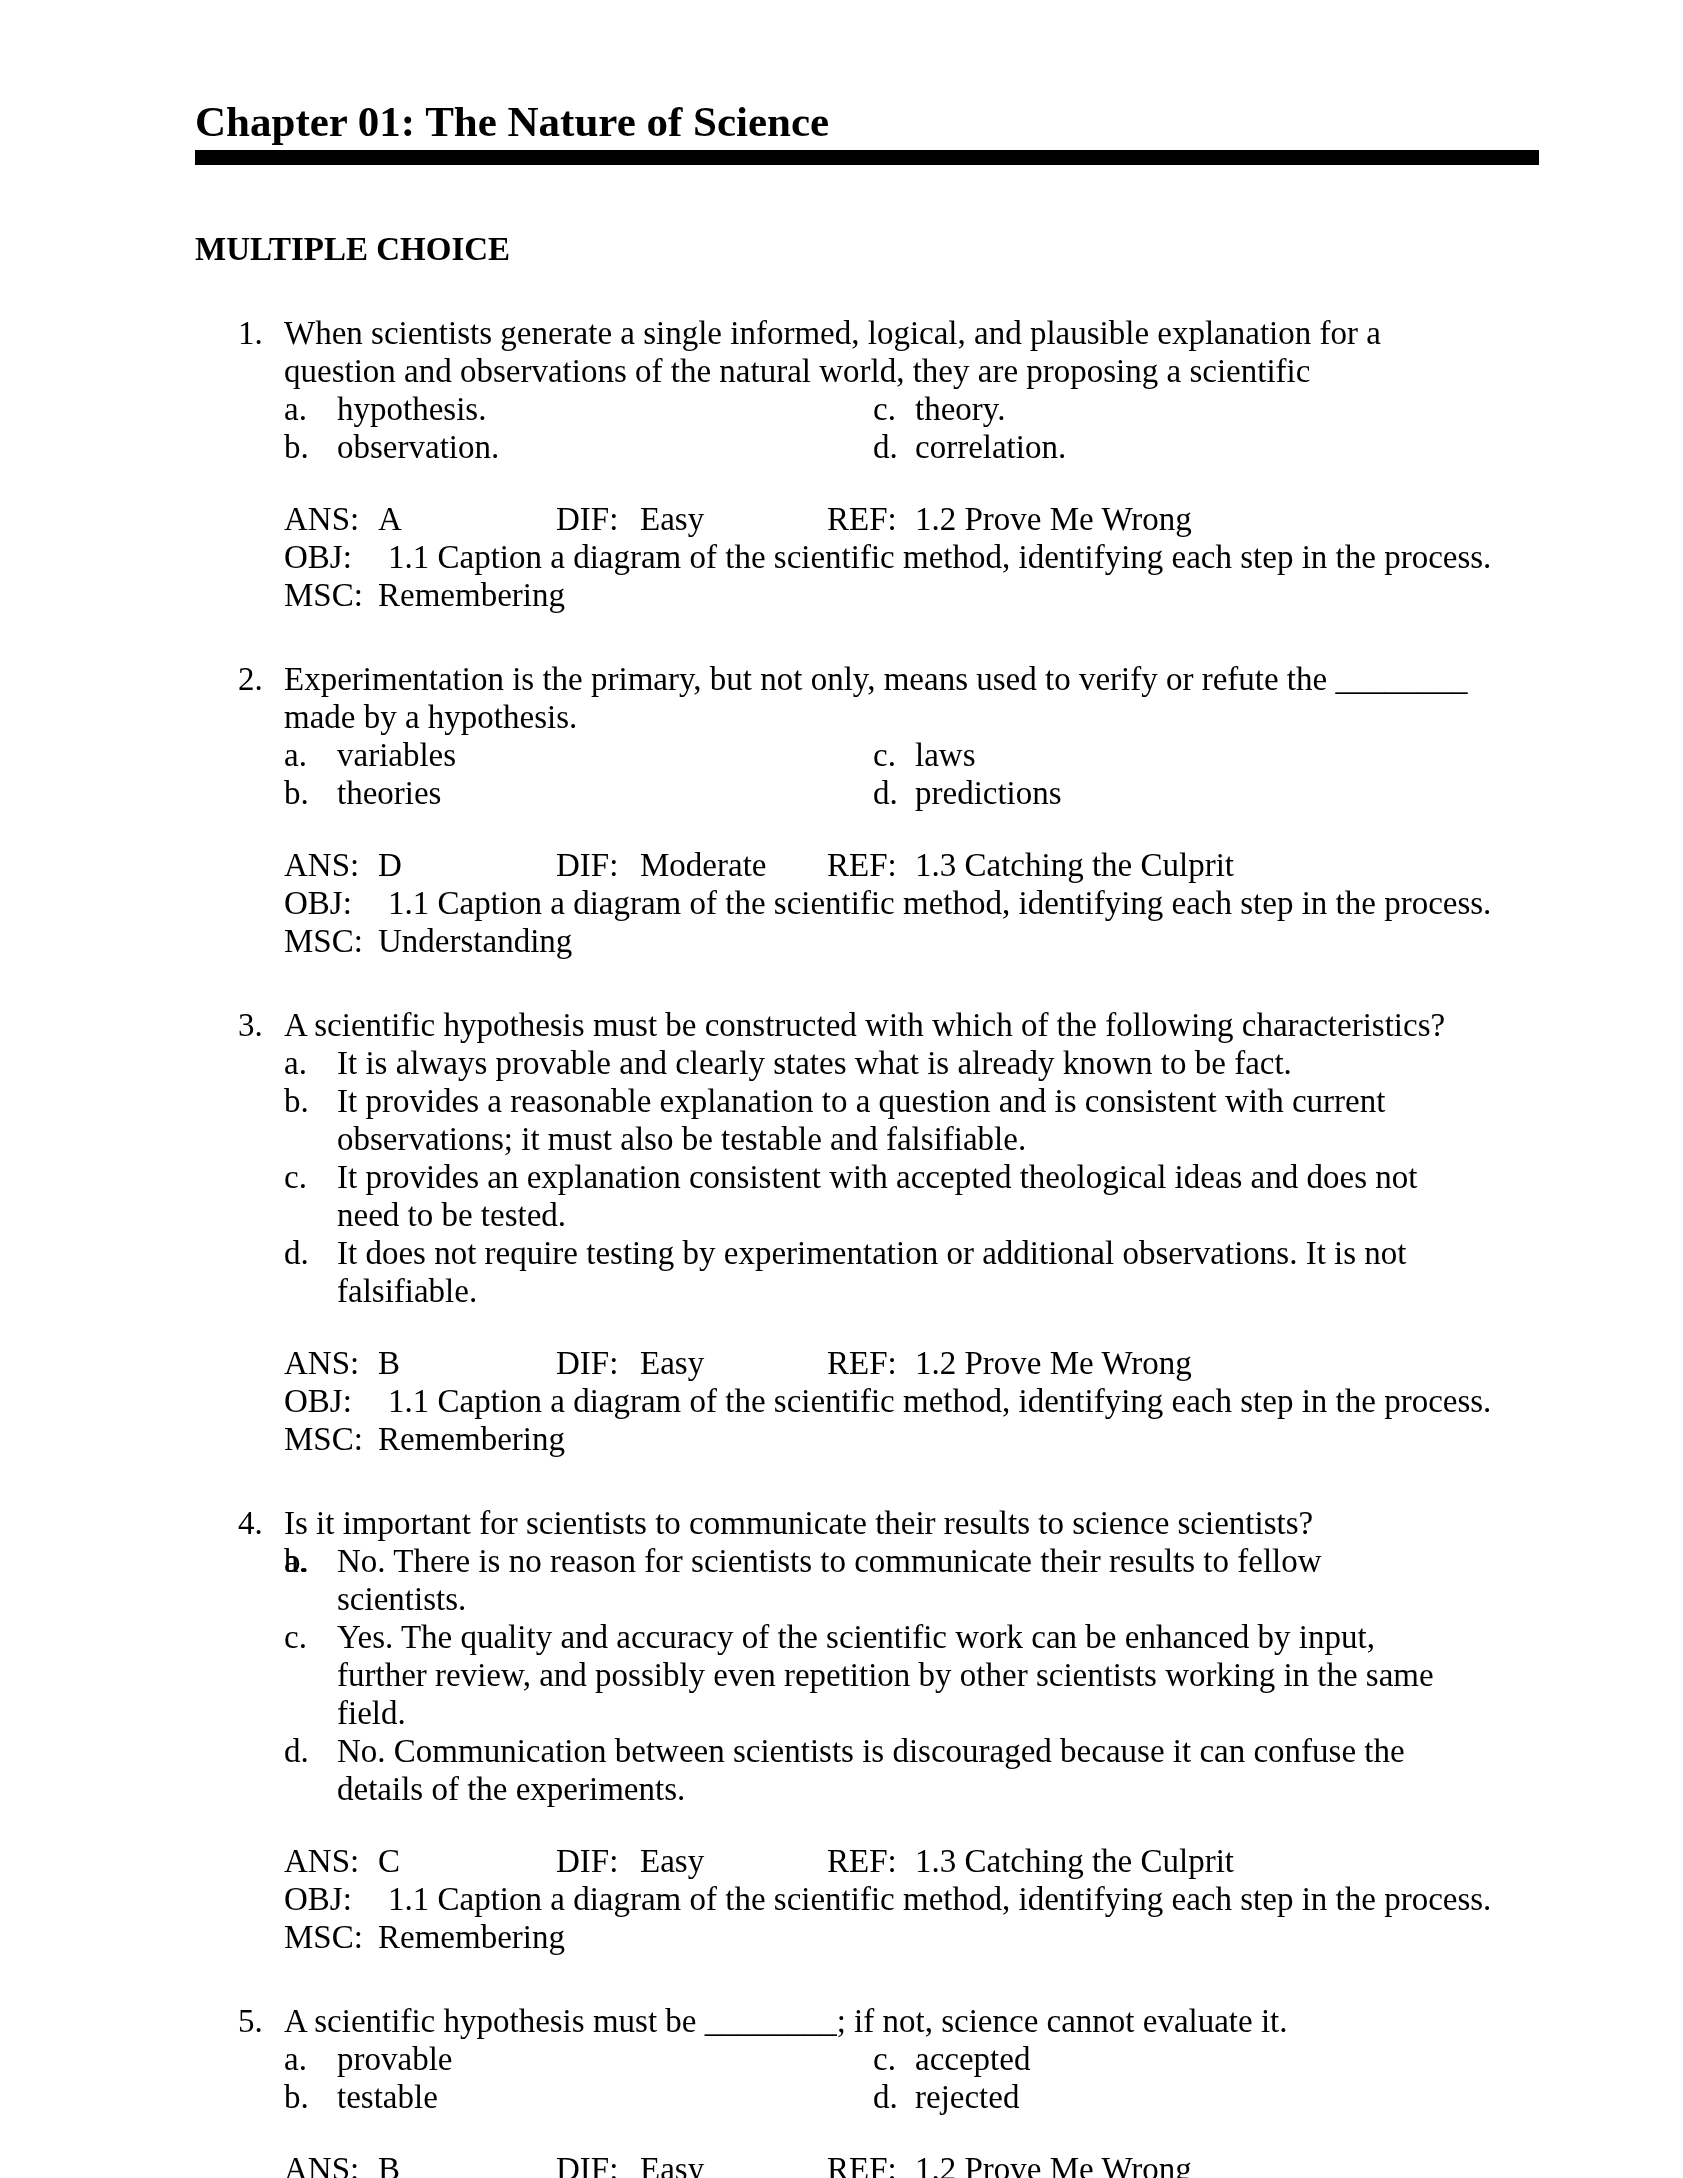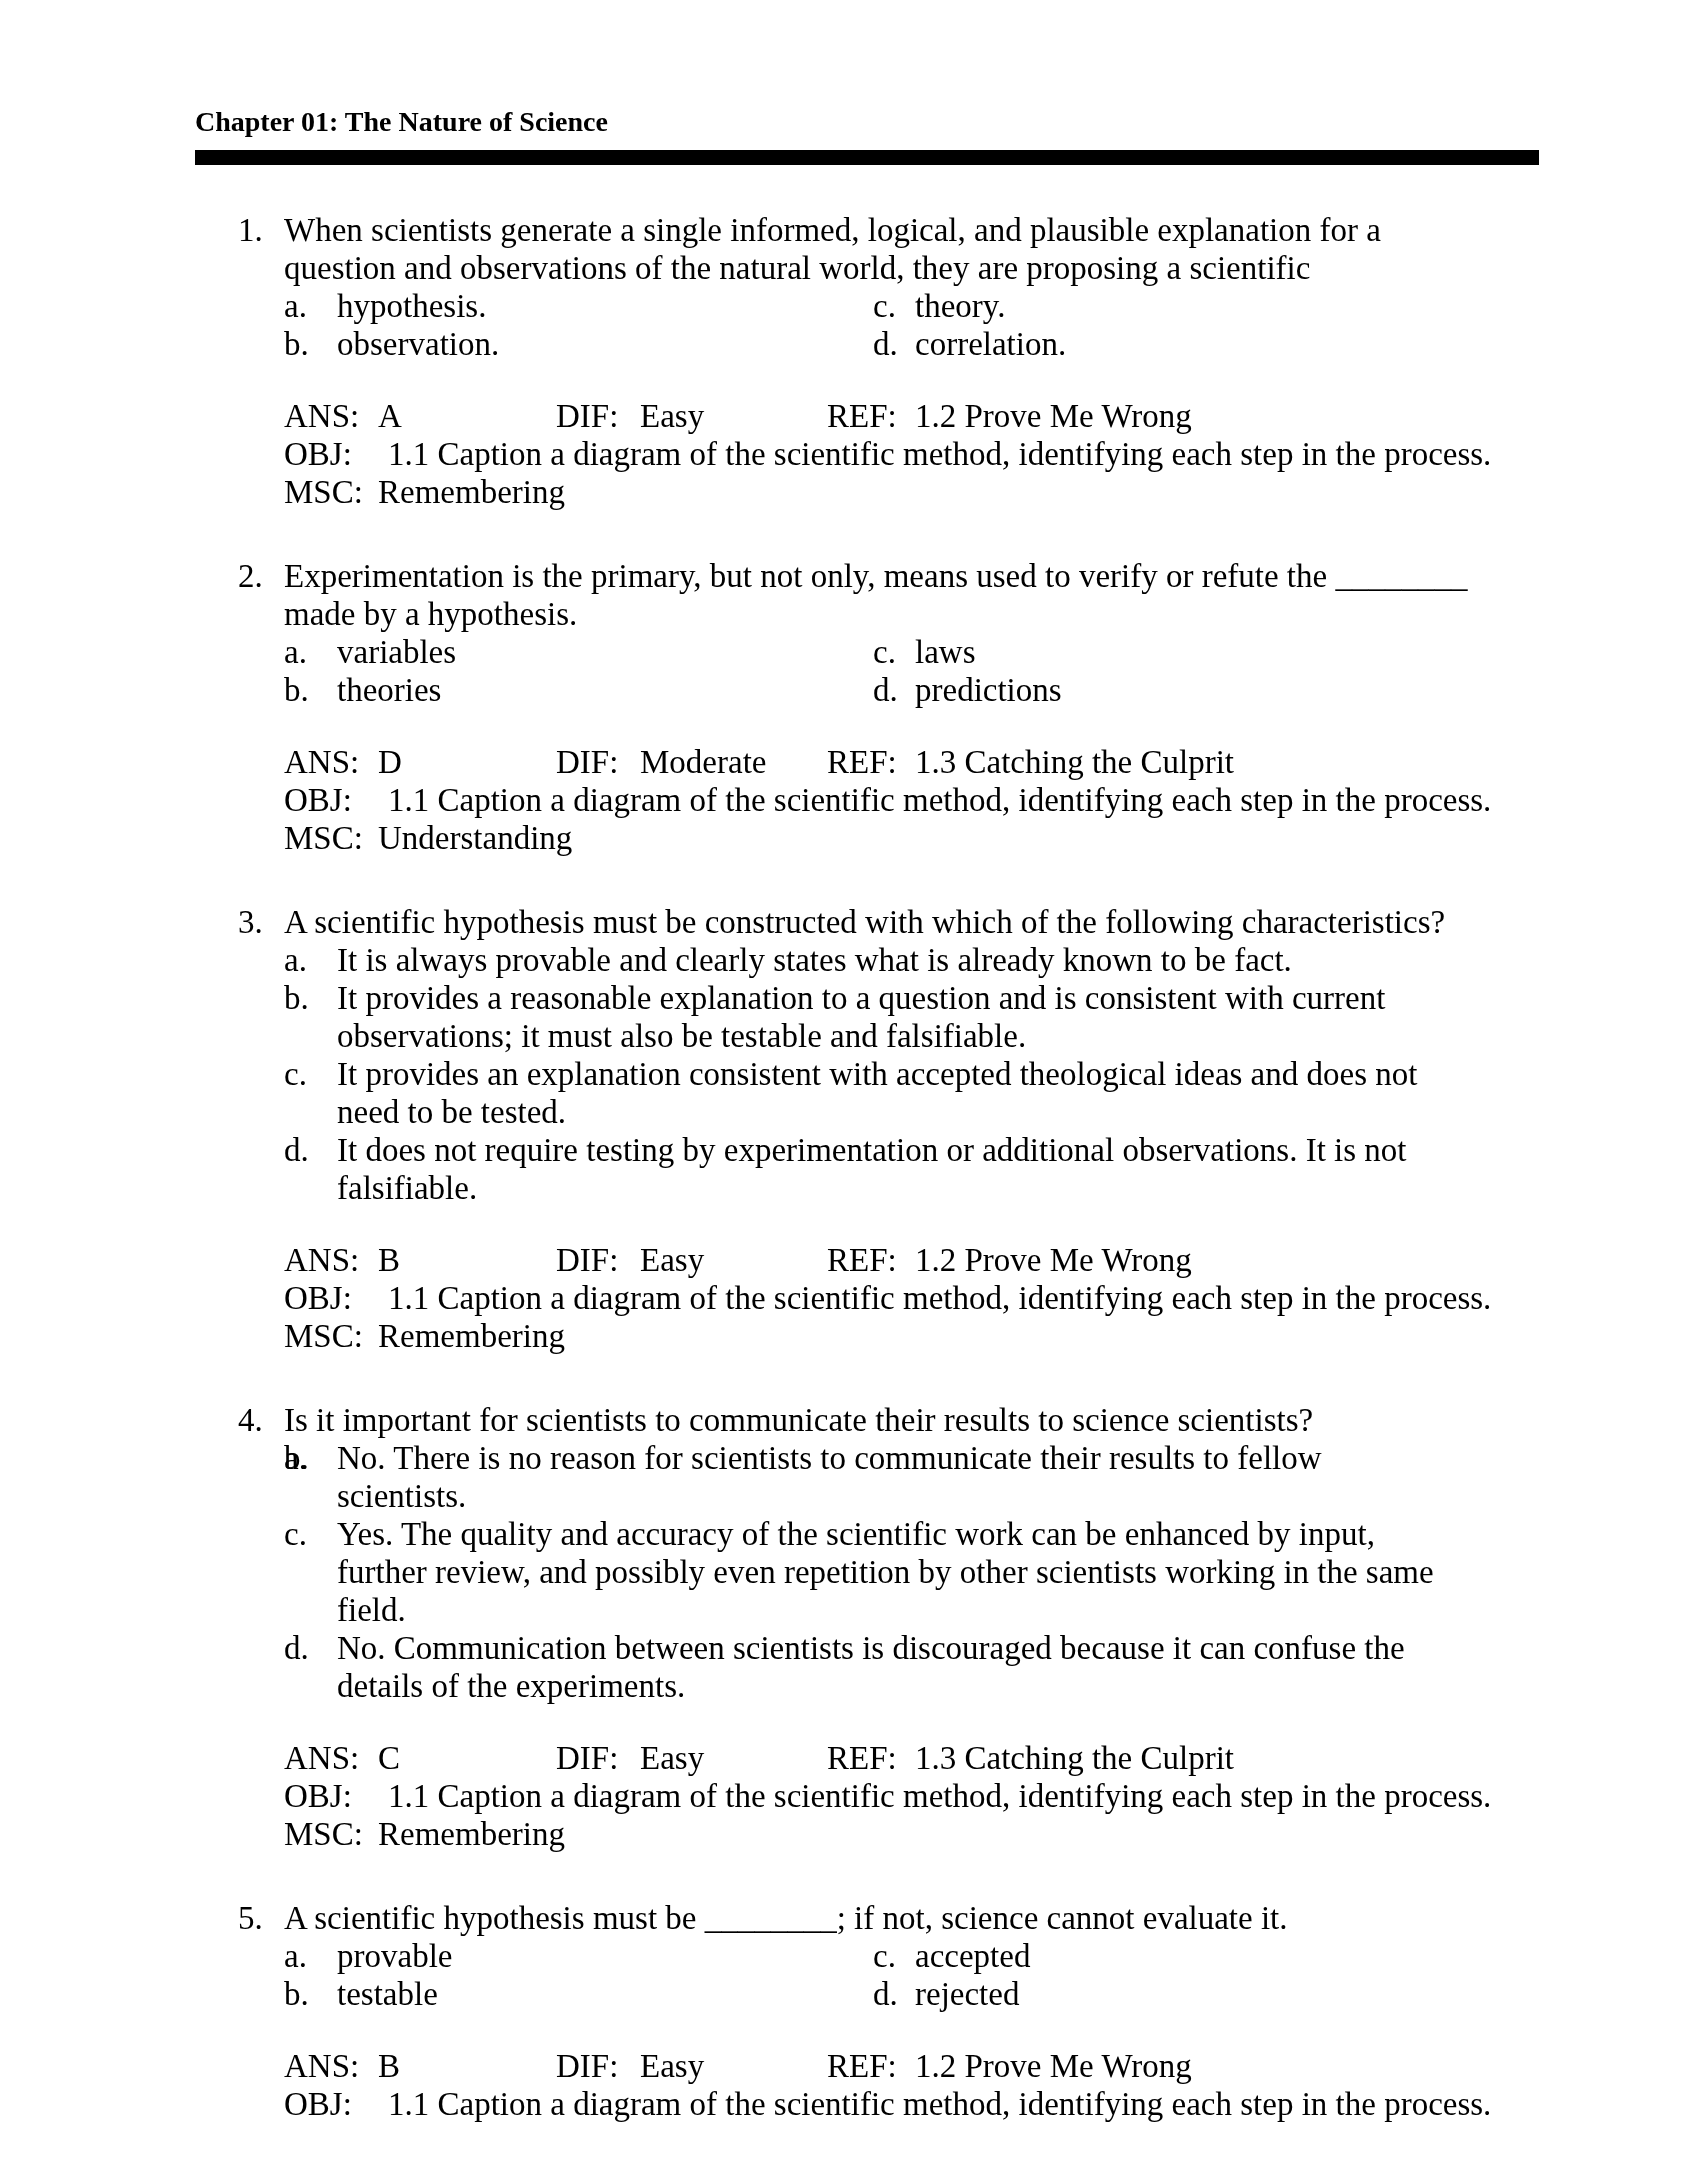--- a/index.html
+++ b/index.html
@@ -6,21 +6,21 @@
   html,body { background:#ffffff; }
   body {
     width:1683px; height:2178px;
     font-family:"Liberation Serif","DejaVu Serif",serif;
     color:#000;
   }
   .page { position:relative; width:1683px; height:2178px; background:#fff; overflow:hidden; }
   .content { position:absolute; left:195px; top:99px; width:1346px; }
 
   .doc-title {
-    font-size:28px; font-weight:bold; line-height:46px;
+    font-size:43px; font-weight:bold; line-height:46px;
     letter-spacing:0px;
   }
   .title-rule {
     width:1344px; height:15px; background:#000; margin-top:5px;
   }
   .section-heading {
     font-size:33px; font-weight:bold; line-height:38px;
     margin-top:65px;
   }
   #questions { margin-top:46px; }
@@ -55,20 +55,21 @@
   .msc-line .l-msc { position:absolute; left:0; }
   .msc-line .v-msc { position:absolute; left:94px;font-family:Liberation Serif, serif; }
 </style>
 </head>
 <body>
 
 <div class="page">
   <div class="content">
     <h1 class="doc-title">Chapter 01: The Nature of Science</h1>
     <div class="title-rule"></div>
+    <h2 class="section-heading">MULTIPLE CHOICE</h2>
     <div id="questions">
         <div class="question">
           <div class="q-body">
             <span class="q-num">1.</span>
             <div class="q-text">When scientists generate a single informed, logical, and plausible explanation for a question and observations of the natural world, they are proposing a scientific</div>
             <div class="opt-row">
               <span class="ol1">a.</span>
               <span class="ot1">hypothesis.</span>
               <span class="ol2">c.</span>
               <span class="ot2">theory.</span>

